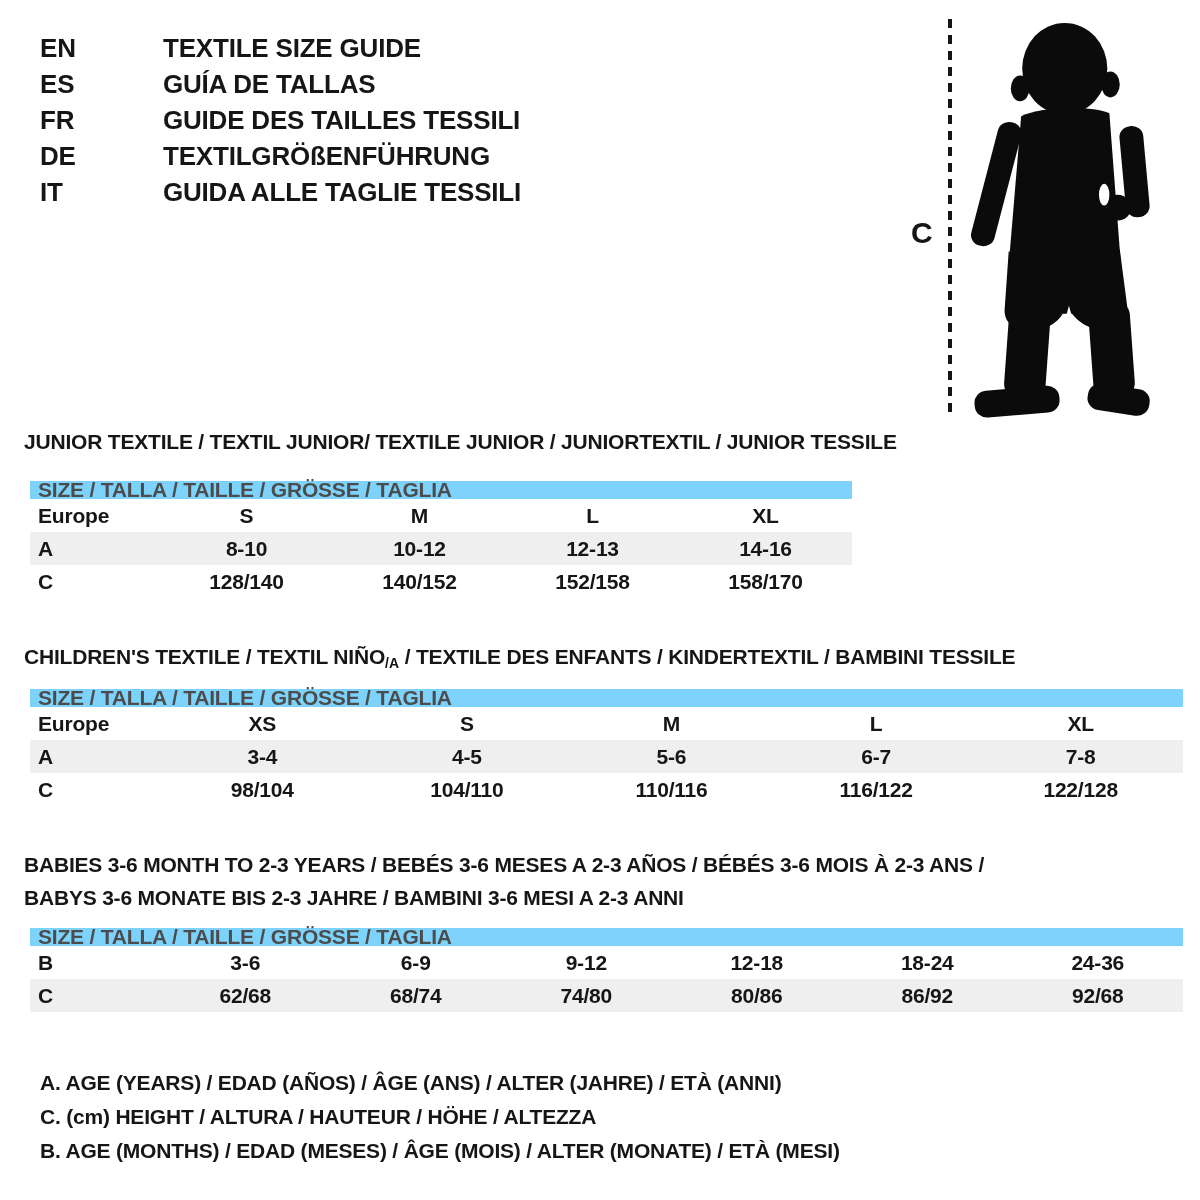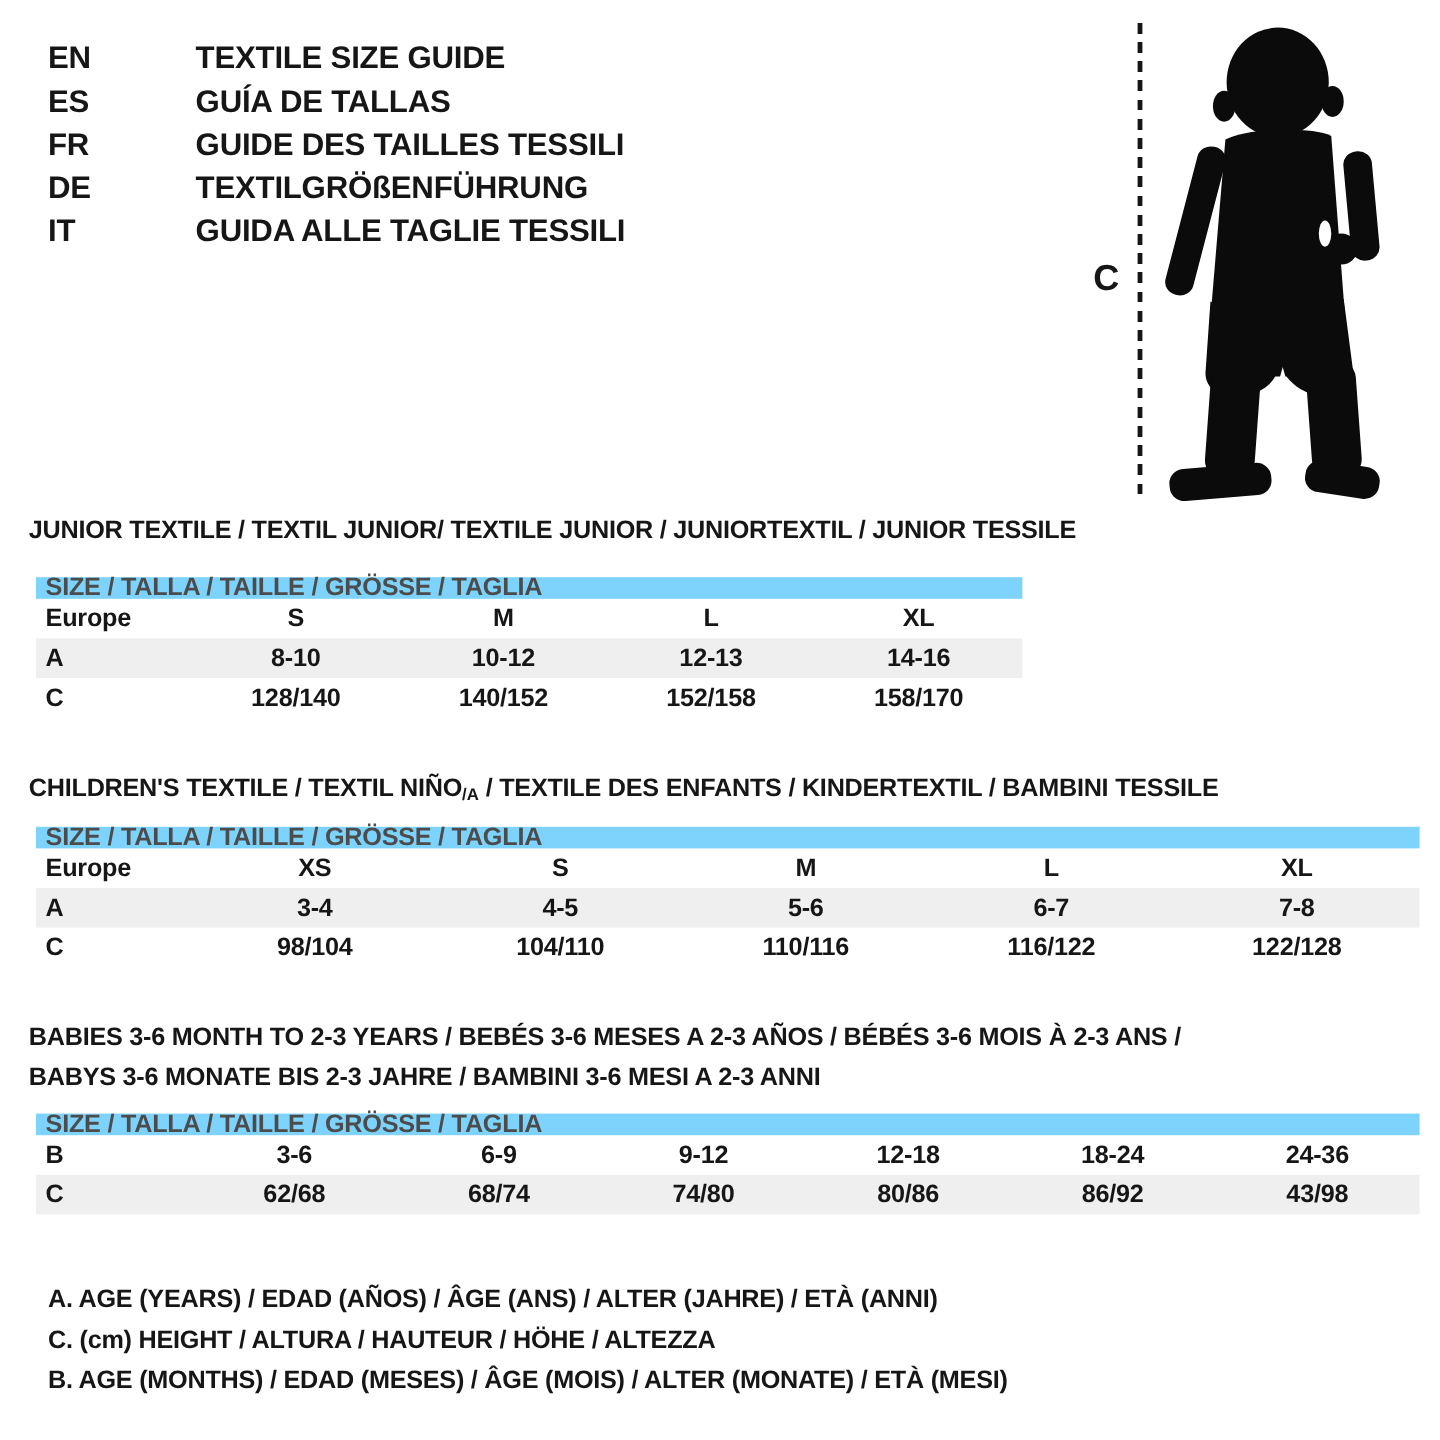--- a/index.html
+++ b/index.html
@@ -165,21 +165,21 @@
       <span class="val">18-24</span>
       <span class="val">24-36</span>
     </div>
     <div class="trow shaded">
       <span class="lbl">C</span>
       <span class="val">62/68</span>
       <span class="val">68/74</span>
       <span class="val">74/80</span>
       <span class="val">80/86</span>
       <span class="val">86/92</span>
-      <span class="val">43/98</span>
+      <span class="val">92/68</span>
     </div>
   </div>
 
   <div class="legend">
     <div>A. AGE (YEARS) / EDAD (AÑOS) / ÂGE (ANS) / ALTER (JAHRE) / ETÀ (ANNI)</div>
     <div>C. (cm) HEIGHT / ALTURA / HAUTEUR / HÖHE / ALTEZZA</div>
     <div>B. AGE (MONTHS) / EDAD (MESES) / ÂGE (MOIS) / ALTER (MONATE) / ETÀ (MESI)</div>
   </div>
 
 </div>

